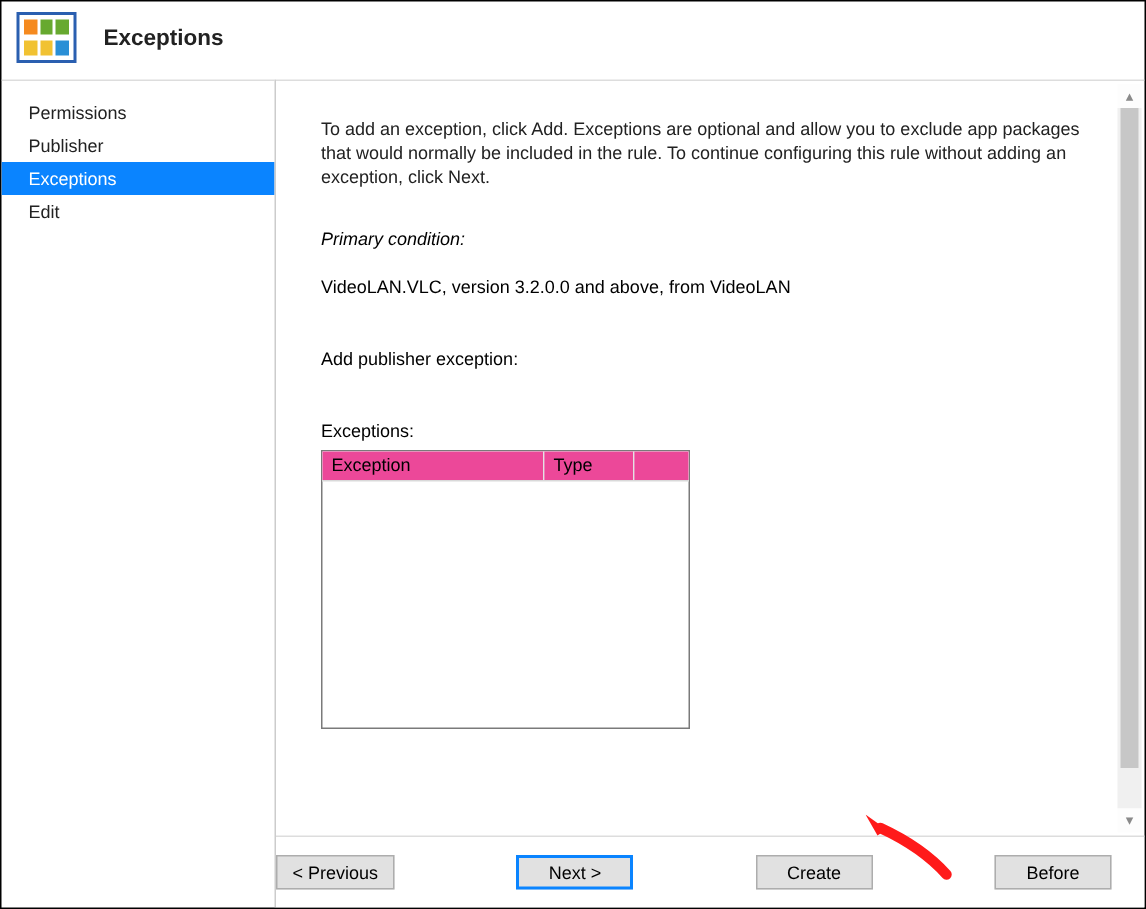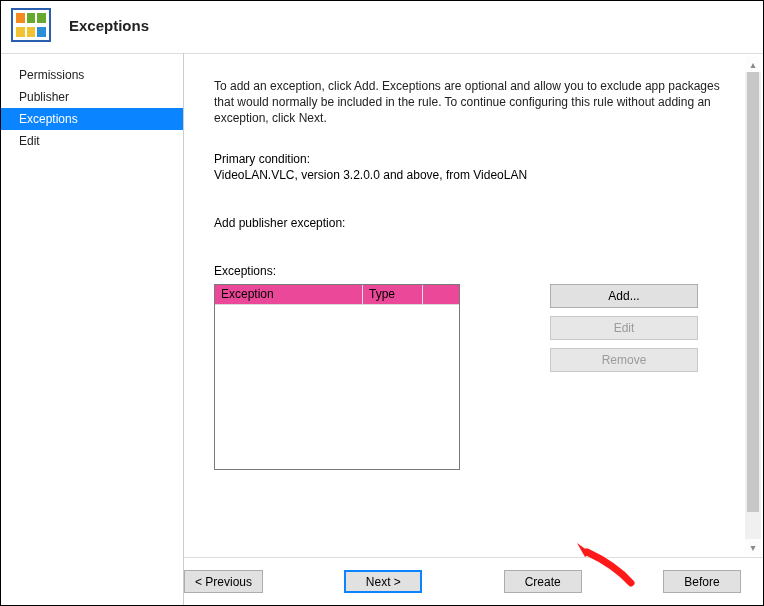--- a/index.html
+++ b/index.html
@@ -75,21 +75,21 @@
     border-top:1px solid #ddd;
     position:relative;
   }
   .content {
     flex:1;
     padding:24px 34px 0 30px;
     overflow:hidden;
     position:relative;
   }
   .intro { color:#222; line-height:16px; margin-bottom:26px; max-width:520px;}
-  .primary-label { margin-bottom:2px;}
+  .primary-label { margin-bottom:18px;font-style:italic;}
   .primary-value { margin-bottom:34px;}
   .add-pub { margin-bottom:34px;}
   .exc-label { margin-bottom:6px;}
   .exc-area {
     display:flex; align-items:flex-start;
   }
   .listbox {
     width:246px; height:186px;
     border:1px solid #7a7a7a;
     background:#fff;
@@ -222,25 +222,20 @@
         <div class="exc-label">Exceptions:</div>
 
         <div class="exc-area">
           <div class="listbox">
             <div class="listhead">
               <div class="col col-exc">Exception</div>
               <div class="col col-type">Type</div>
               <div class="col col-rest"></div>
             </div>
           </div>
-          <div class="btn-col">
-            <button class="wbtn">Add...</button>
-            <button class="wbtn" disabled="">Edit</button>
-            <button class="wbtn" disabled="">Remove</button>
-          </div>
         </div>
 
         <div class="vscroll">
           <div class="arrow up">▴</div>
           <div class="track"></div>
           <div class="thumb"></div>
           <div class="arrow down">▾</div>
         </div>
       </div>
 

